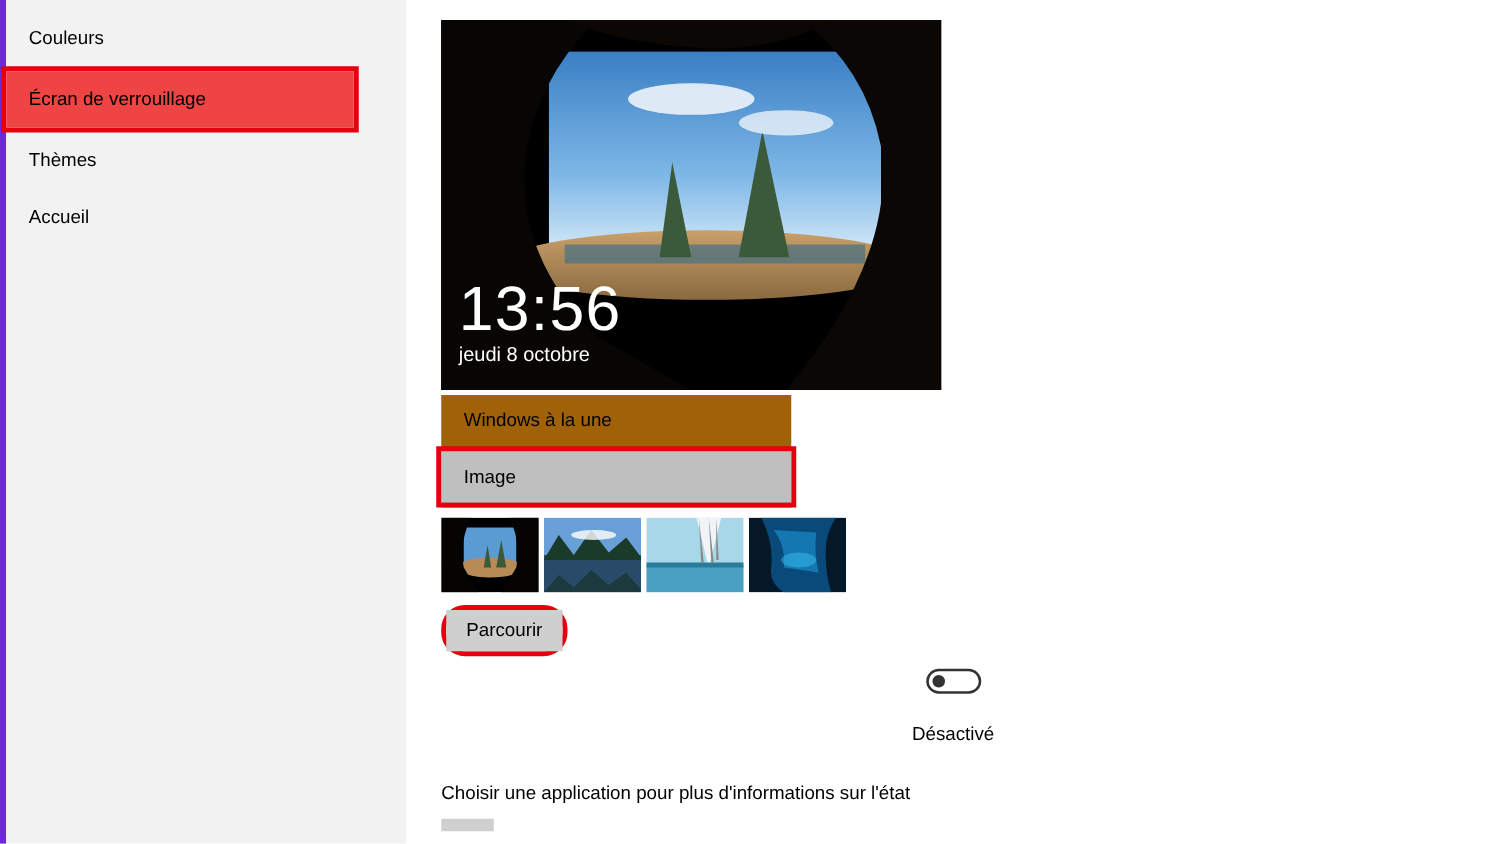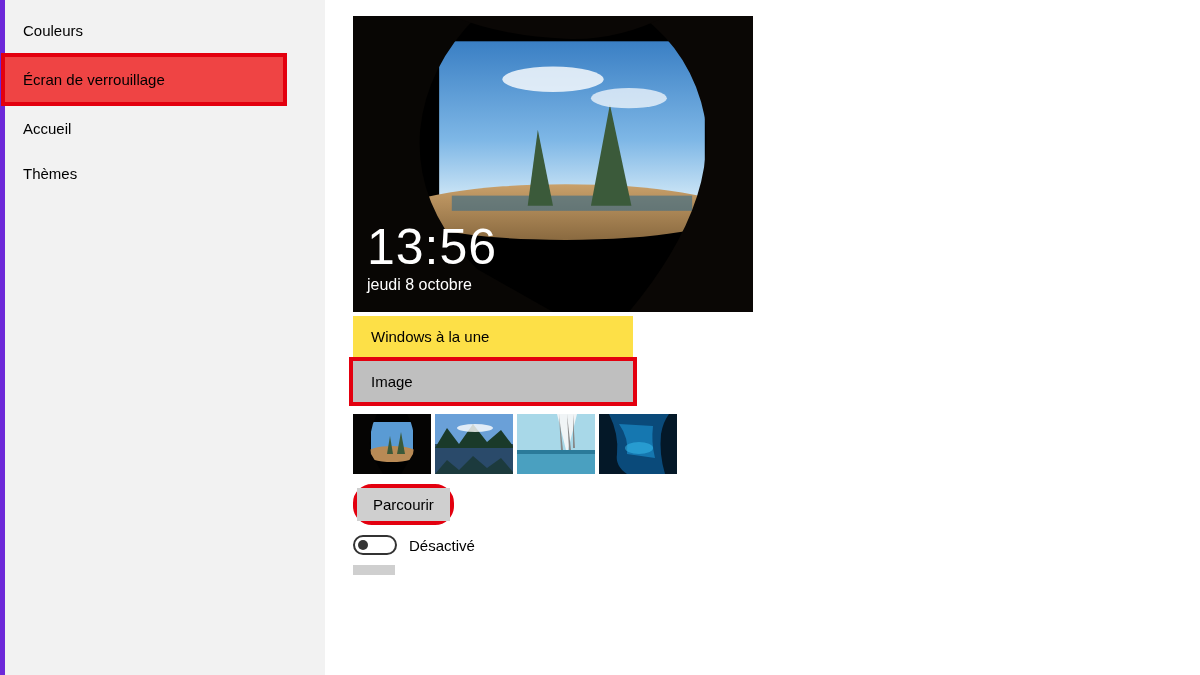--- a/index.html
+++ b/index.html
@@ -53,21 +53,21 @@
     position: absolute;
     left: 14px;
     bottom: 18px;
     color: #fff;
     font-weight: 300;
   }
   .lock-time { font-size: 50px; line-height: 1; letter-spacing: 1px; font-weight: 300; }
   .lock-date { font-size: 16px; margin-top: 4px; }
   .bg-options {
     width: 280px;
-    background: #fde047;
+    background: #a16207;
     margin-top: 0;
   }
   .bg-option {
     padding: 12px 18px;
     font-size: 15px;
     cursor: pointer;
   }
   .bg-option-wrap.highlight-red {
     margin: 0 -4px;
     width: 288px;
@@ -102,22 +102,23 @@
   }
   .section-label {
     margin-top: 28px;
     font-size: 15px;
     max-width: 440px;
     line-height: 1.4;
   }
   .toggle-row {
     display: flex;
     align-items: center;
-    gap: 12px;
+    gap: 24px;
     margin-top: 10px;
+    flex-direction: column;
   }
   .toggle {
     width: 44px;
     height: 20px;
     border: 2px solid #333;
     border-radius: 20px;
     position: relative;
     cursor: pointer;
     background: #fff;
   }
@@ -144,24 +145,24 @@
   <nav class="sidebar">
     <div class="sidebar-item">
       <span>Couleurs</span>
     </div>
     <div class="sidebar-highlight highlight-red">
       <div class="sidebar-item">
         <span>Écran de verrouillage</span>
       </div>
     </div>
     <div class="sidebar-item">
+      <span>Thèmes</span>
+    </div>
+    <div class="sidebar-item">
       <span>Accueil</span>
-    </div>
-    <div class="sidebar-item">
-      <span>Thèmes</span>
     </div>
   </nav>
 
   <main class="main">
 
     <div class="lock-preview">
       <svg viewBox="0 0 400 234" preserveAspectRatio="xMidYMid slice">
         <defs>
           <linearGradient id="sky1" x1="0" y1="0" x2="0" y2="1">
             <stop offset="0%" stop-color="#3a7fc4"></stop>
@@ -250,16 +251,17 @@
       </button>
     </div>
 
     <div class="toggle-row">
       <div class="toggle">
         <div class="toggle-knob"></div>
       </div>
       <span>Désactivé</span>
     </div>
 
+    <div class="section-label">Choisir une application pour plus d'informations sur l'état</div>
     <div class="app-placeholder"></div>
 
   </main>
 </div>
 
 </body></html>

